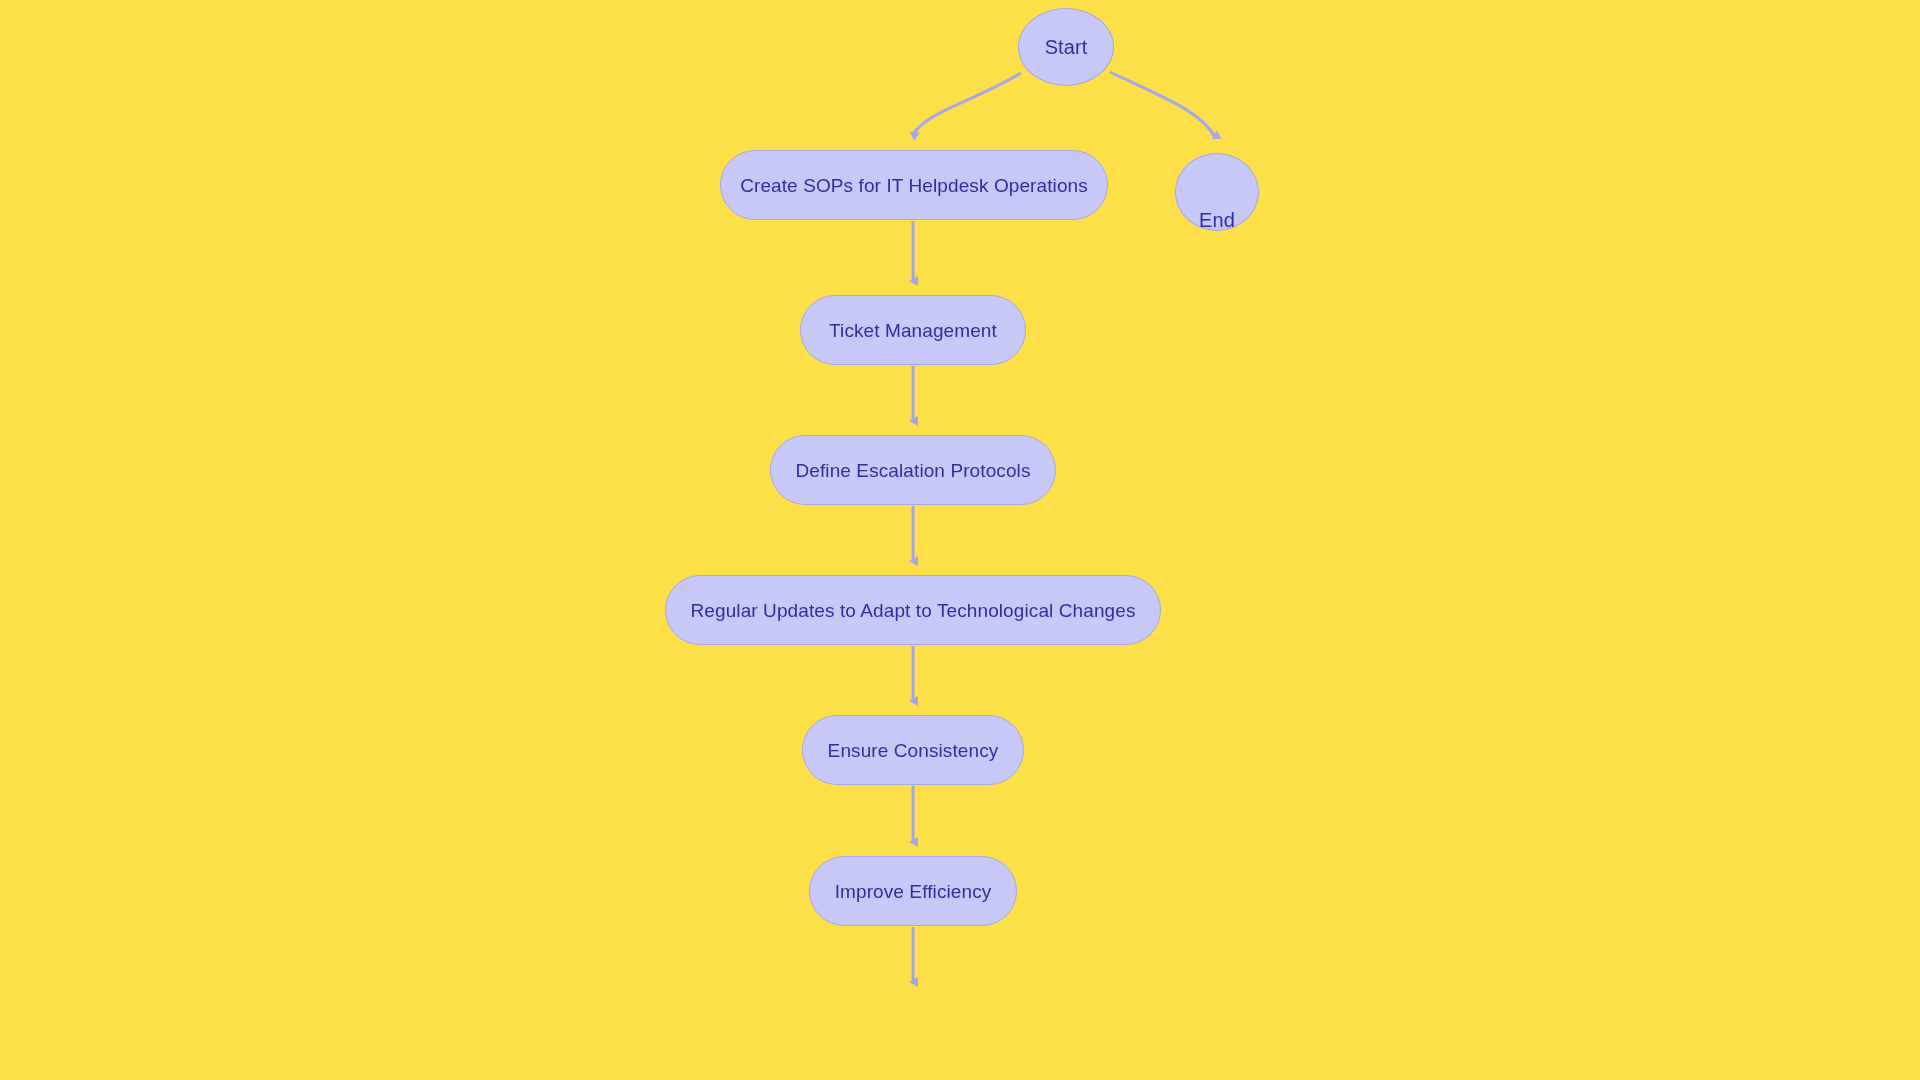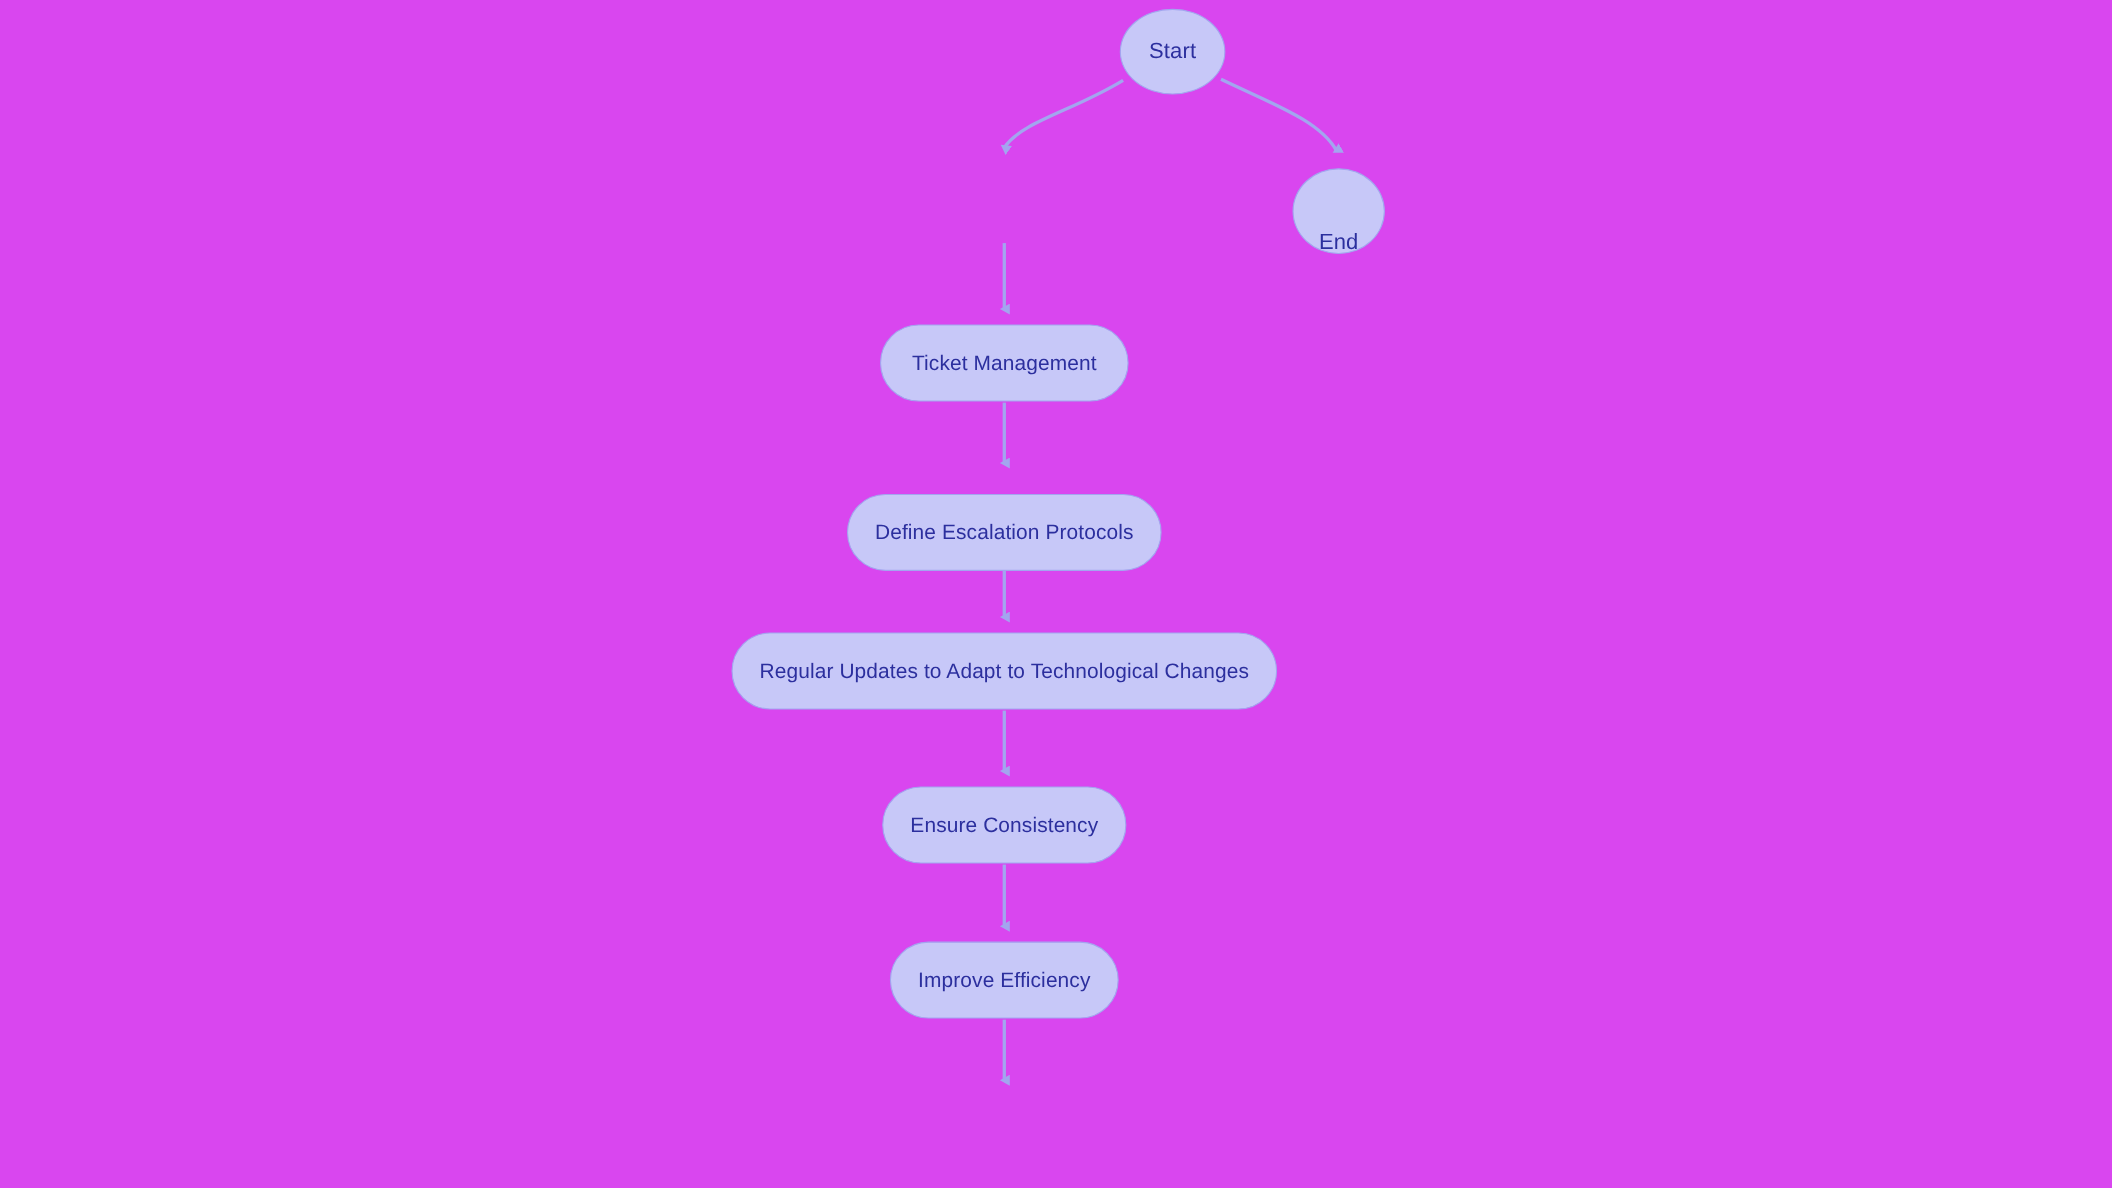--- a/index.html
+++ b/index.html
@@ -10,21 +10,21 @@
     height: 1080px;
     background: #ffffff;
     overflow: hidden;
     font-family: "Liberation Sans", sans-serif;
   }
 
   #flowchart-root {
     position: relative;
     width: 1920px;
     height: 1080px;
-    background: #d946ef;
+    background: #fde047;
   }
 
   
   #edge-layer {
     position: absolute;
     left: 0;
     top: 0;
     width: 1920px;
     height: 1080px;
     pointer-events: none;
@@ -68,21 +68,21 @@
     display: block;
     padding: 0 10px;
     text-align: center;
   }
 
   
   .n-start      { left: 1018px; top:   8px; width:  96px; height:  78px; font-size: 20px; }
   .n-end        { left: 1175px; top: 153px; width:  84px; height:  78px; font-size: 20px; align-items: flex-end; }
   .n-create-sop { left:  720px; top: 150px; width: 388px; height:  70px; }
   .n-ticket     { left:  800px; top: 295px; width: 226px; height:  70px; }
-  .n-escalation { left:  770px; top: 435px; width: 286px; height:  70px; margin-top: 14px; }
+  .n-escalation { left:  770px; top: 435px; width: 286px; height:  70px; }
   .n-updates    { left:  665px; top: 575px; width: 496px; height:  70px; }
   .n-consistency{ left:  802px; top: 715px; width: 222px; height:  70px; }
   .n-efficiency { left:  809px; top: 856px; width: 208px; height:  70px; }
   .n-productivity{left:  796px; top: 996px; width: 234px; height:  70px; }
 </style>
 </head>
 <body>
 
 <div id="flowchart-root">
 
@@ -113,20 +113,23 @@
   <div id="node-layer">
 
     <div class="node terminator n-start">
       <span class="node-label">Start</span>
     </div>
 
     <div class="node terminator n-end">
       <span class="node-label">End</span>
     </div>
 
+    <div class="node process n-create-sop">
+      <span class="node-label">Create SOPs for IT Helpdesk Operations</span>
+    </div>
 
     <div class="node process n-ticket">
       <span class="node-label">Ticket Management</span>
     </div>
 
     <div class="node process n-escalation">
       <span class="node-label">Define Escalation Protocols</span>
     </div>
 
     <div class="node process n-consistency">

